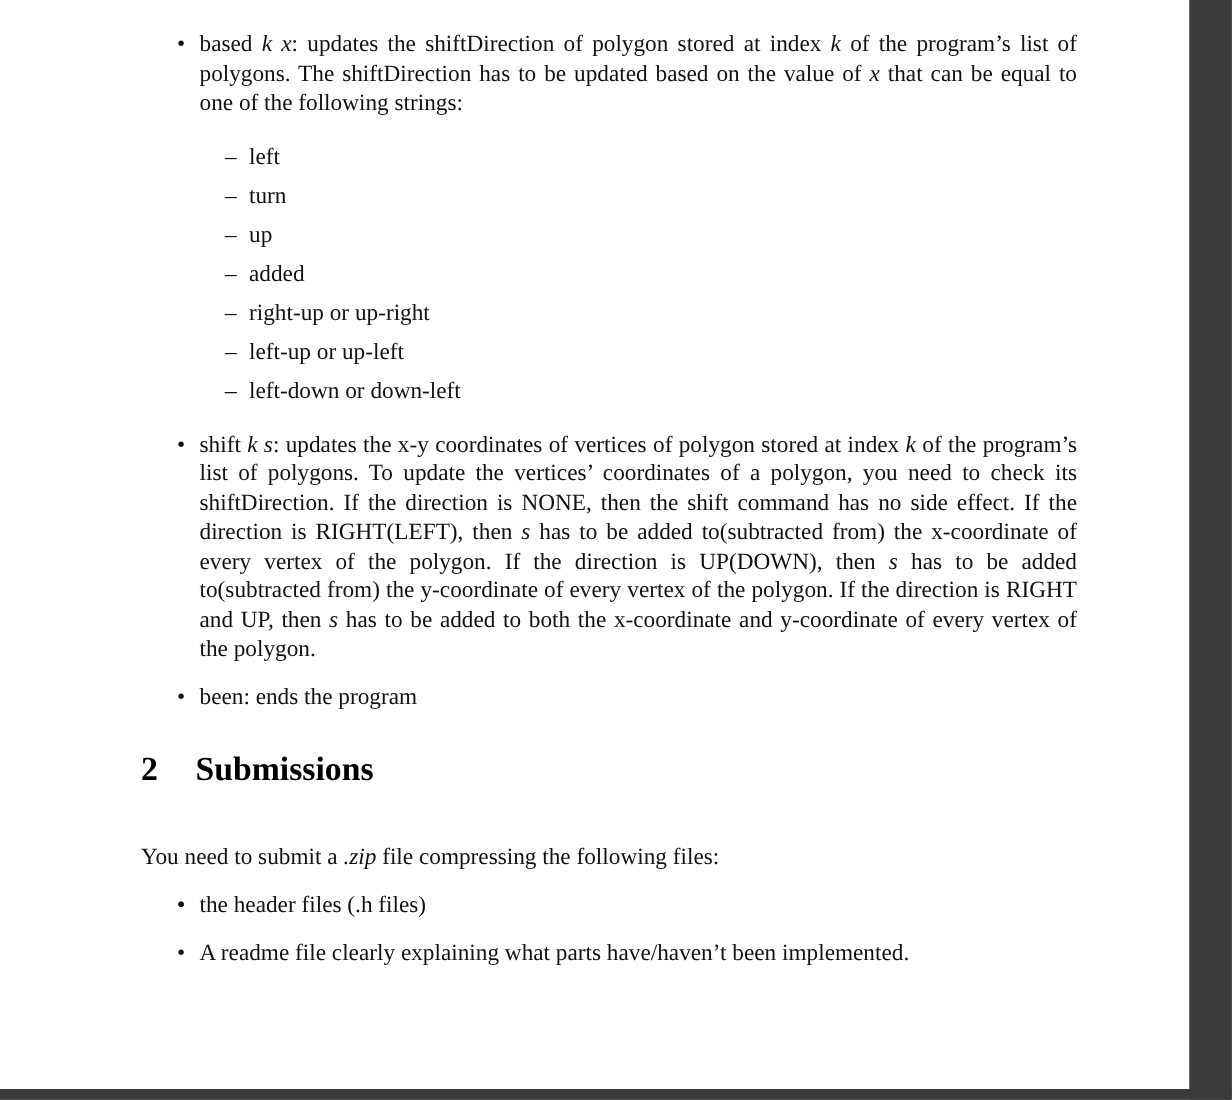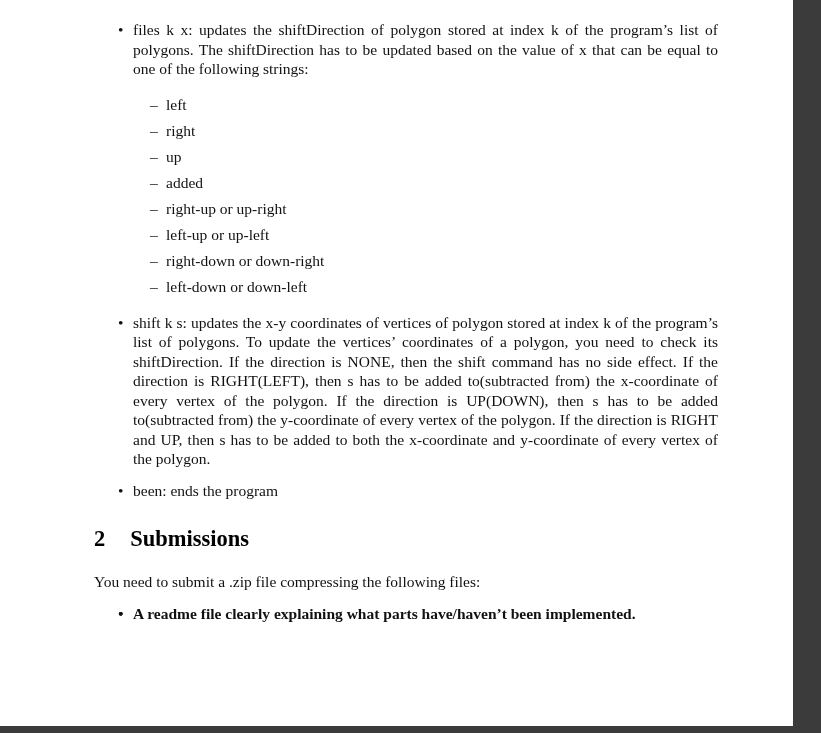--- a/index.html
+++ b/index.html
@@ -45,33 +45,33 @@
     padding-left: 33px;
     line-height: 26px;
   }
   .subitem > .marker {
     position: absolute;
     left: 17px;
     top: 0;
   }
   .section-heading {
     margin-top: 26px;
-    margin-bottom: 20px;
+    margin-bottom: 36px;
     font-size: 22.5px;
     font-weight: bold;
     line-height: 26px;
     color: #000;
   }
   .sec-num { margin-right: 25px; }
   .intro {
     text-align: justify;
   }
   .sub-item-spaced { margin-bottom: 12.5px; }
-  .it { }
-  .bd { font-weight: bold; margin-top: 39px; }
+  .it { font-style: italic; }
+  .bd { font-weight: normal; margin-top: 39px; }
   .right-strip {
     position: absolute;
     top: 0; left: 793px;
     width: 28px; height: 733px;
     background: #3b3b3b;
   }
   .bottom-strip {
     position: absolute;
     top: 726px; left: 0;
     width: 821px; height: 7px;
@@ -81,49 +81,48 @@
 </head>
 <body>
 
 <div class="page">
   <div class="content">
 
     <div class="main-list">
 
       <div class="item">
         <span class="marker">•</span>
-        <span><span>files </span><span class="it">k x</span><span>: updates the shiftDirection of polygon stored at index </span><span class="it">k</span><span> of the program’s list of polygons. The shiftDirection has to be updated based on the value of </span><span class="it">x</span><span> that can be equal to one of the following strings:</span></span>
+        <span><span>based </span><span class="it">k x</span><span>: updates the shiftDirection of polygon stored at index </span><span class="it">k</span><span> of the program’s list of polygons. The shiftDirection has to be updated based on the value of </span><span class="it">x</span><span> that can be equal to one of the following strings:</span></span>
         <div class="sub-list">
           <div class="subitem">
             <span class="marker">–</span>
             <span>left</span>
           </div>
           <div class="subitem">
             <span class="marker">–</span>
-            <span>right</span>
+            <span>turn</span>
           </div>
           <div class="subitem">
             <span class="marker">–</span>
             <span>up</span>
           </div>
           <div class="subitem">
             <span class="marker">–</span>
             <span>added</span>
           </div>
           <div class="subitem">
             <span class="marker">–</span>
             <span>right-up or up-right</span>
           </div>
           <div class="subitem">
             <span class="marker">–</span>
             <span>left-up or up-left</span>
           </div>
           <div class="subitem">
             <span class="marker">–</span>
-            <span>right-down or down-right</span>
           </div>
           <div class="subitem">
             <span class="marker">–</span>
             <span>left-down or down-left</span>
           </div>
         </div>
       </div>
 
       <div class="item">
         <span class="marker">•</span>
@@ -142,20 +141,21 @@
     </h2>
 
     <p class="intro"><span>You need to submit a </span><span class="it">.zip</span><span> file compressing the following files:</span></p>
 
     <div class="main-list">
       <div class="item sub-item-spaced">
         <span class="marker">•</span>
       </div>
       <div class="item sub-item-spaced">
         <span class="marker">•</span>
+        <span><span>the header files (.h files)</span></span>
       </div>
       <div class="item sub-item-spaced">
         <span class="marker">•</span>
         <span><span class="bd">A readme file clearly explaining what parts have/haven’t been implemented.</span></span>
       </div>
     </div>
 
   </div>
 </div>
 

